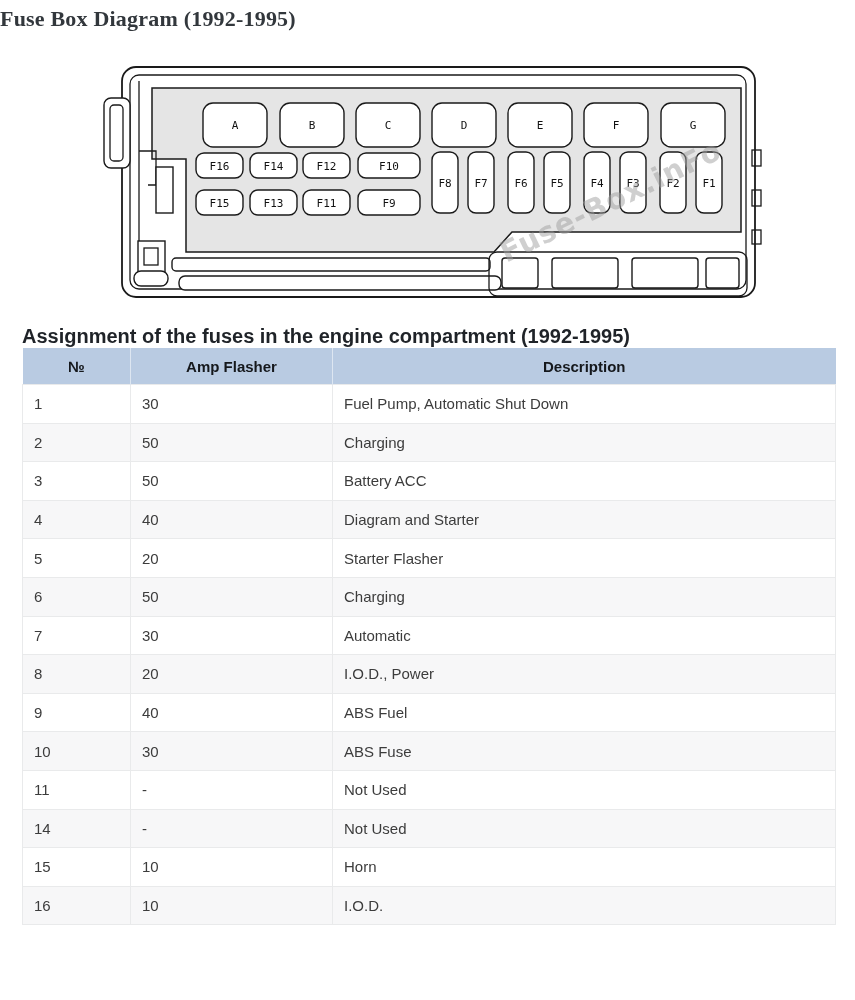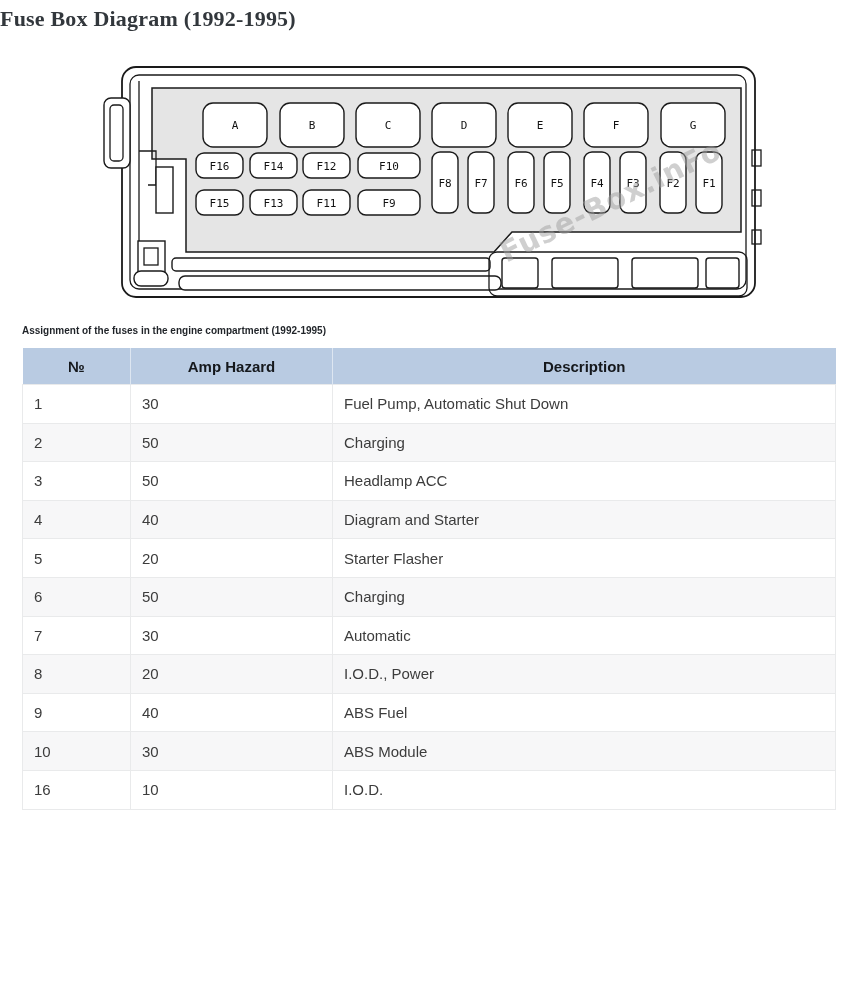--- a/index.html
+++ b/index.html
@@ -25,21 +25,21 @@
     font-family:"DejaVu Sans Mono",monospace;font-size:11px;
     fill:#111111;text-anchor:middle;
   }
   .watermark{
     font-family:"DejaVu Sans",sans-serif;font-size:29px;font-weight:700;
     fill:#a0a0a0;opacity:.5;text-anchor:middle;letter-spacing:1px;
   }
 
   .heading{
     position:absolute;top:325px;left:22px;margin:0;
-    font-size:10px;font-weight:700;color:#1f2328;
+    font-size:20px;font-weight:700;color:#1f2328;
   }
 
   .fuse-table{
     position:absolute;top:348px;left:22px;width:813px;
     border-collapse:collapse;table-layout:fixed;
     font-size:15px;color:#3c3c3c;
   }
   .fuse-table th{
     background:#b9cbe2;height:36px;padding:0;
     font-weight:700;font-size:15px;color:#15181c;text-align:center;
@@ -188,39 +188,39 @@
 
   <table class="fuse-table">
     <colgroup>
       <col style="width:108px">
         <col style="width:202px">
         <col style="width:503px">
     </colgroup>
     <thead>
       <tr>
         <th>№</th>
-        <th>Amp Hazard</th>
+        <th>Amp Flasher</th>
         <th>Description</th>
       </tr>
     </thead>
     <tbody>
         <tr>
           <td>1</td>
           <td>30</td>
           <td>Fuel Pump, Automatic Shut Down</td>
         </tr>
         <tr>
           <td>2</td>
           <td>50</td>
           <td>Charging</td>
         </tr>
         <tr>
           <td>3</td>
           <td>50</td>
-          <td>Headlamp ACC</td>
+          <td>Battery ACC</td>
         </tr>
         <tr>
           <td>4</td>
           <td>40</td>
           <td>Diagram and Starter</td>
         </tr>
         <tr>
           <td>5</td>
           <td>20</td>
           <td>Starter Flasher</td>
@@ -241,21 +241,36 @@
           <td>I.O.D., Power</td>
         </tr>
         <tr>
           <td>9</td>
           <td>40</td>
           <td>ABS Fuel</td>
         </tr>
         <tr>
           <td>10</td>
           <td>30</td>
-          <td>ABS Module</td>
+          <td>ABS Fuse</td>
+        </tr>
+        <tr>
+          <td>11</td>
+          <td>-</td>
+          <td>Not Used</td>
+        </tr>
+        <tr>
+          <td>14</td>
+          <td>-</td>
+          <td>Not Used</td>
+        </tr>
+        <tr>
+          <td>15</td>
+          <td>10</td>
+          <td>Horn</td>
         </tr>
         <tr>
           <td>16</td>
           <td>10</td>
           <td>I.O.D.</td>
         </tr>
       </tbody>
   </table>
 
 </div>

